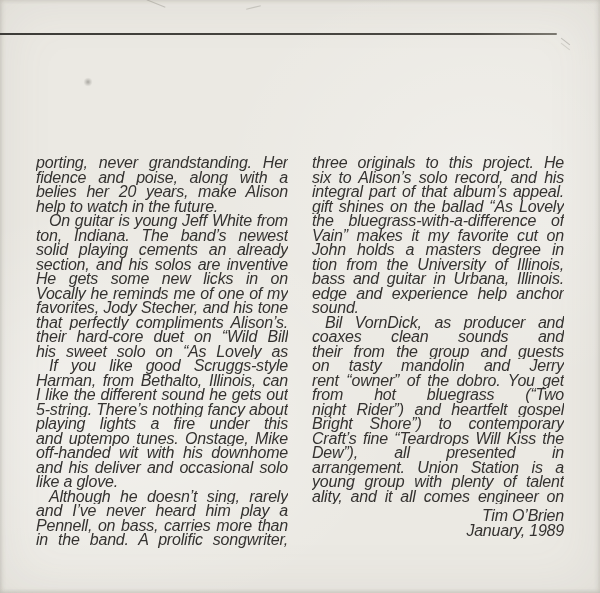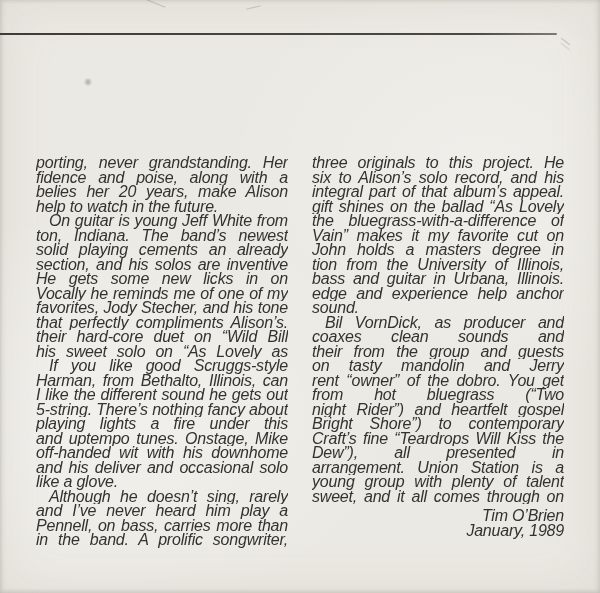--- a/index.html
+++ b/index.html
@@ -122,20 +122,20 @@
         <div class="line">their from the group and guests Brent Truitt</div>
         <div class="line">on tasty mandolin and Jerry Douglas, the cur-</div>
         <div class="line">rent “owner” of the dobro. You get everything</div>
         <div class="line">from hot bluegrass (“Two Highways,” “Mid-</div>
         <div class="line">night Rider”) and heartfelt gospel (“Heaven’s</div>
         <div class="line">Bright Shore”) to contemporary country (Paul</div>
         <div class="line">Craft’s fine “Teardrops Will Kiss the Morning</div>
         <div class="line">Dew”), all presented in straightforward acoustic</div>
         <div class="line">arrangement. Union Station is a hardworking</div>
         <div class="line">young group with plenty of talent and person-</div>
-        <div class="line pend"><span>sweet, and it all comes through on </span><span class="roman">Two Highways</span><span>.</span></div>
+        <div class="line pend"><span>ality, and it all comes engineer on </span><span class="roman">Two Highways</span><span>.</span></div>
         <div class="signature">
           <div>Tim O’Brien</div>
           <div>January, 1989</div>
         </div>
       </div>
   </div>
 </div>
 
 </body></html>

